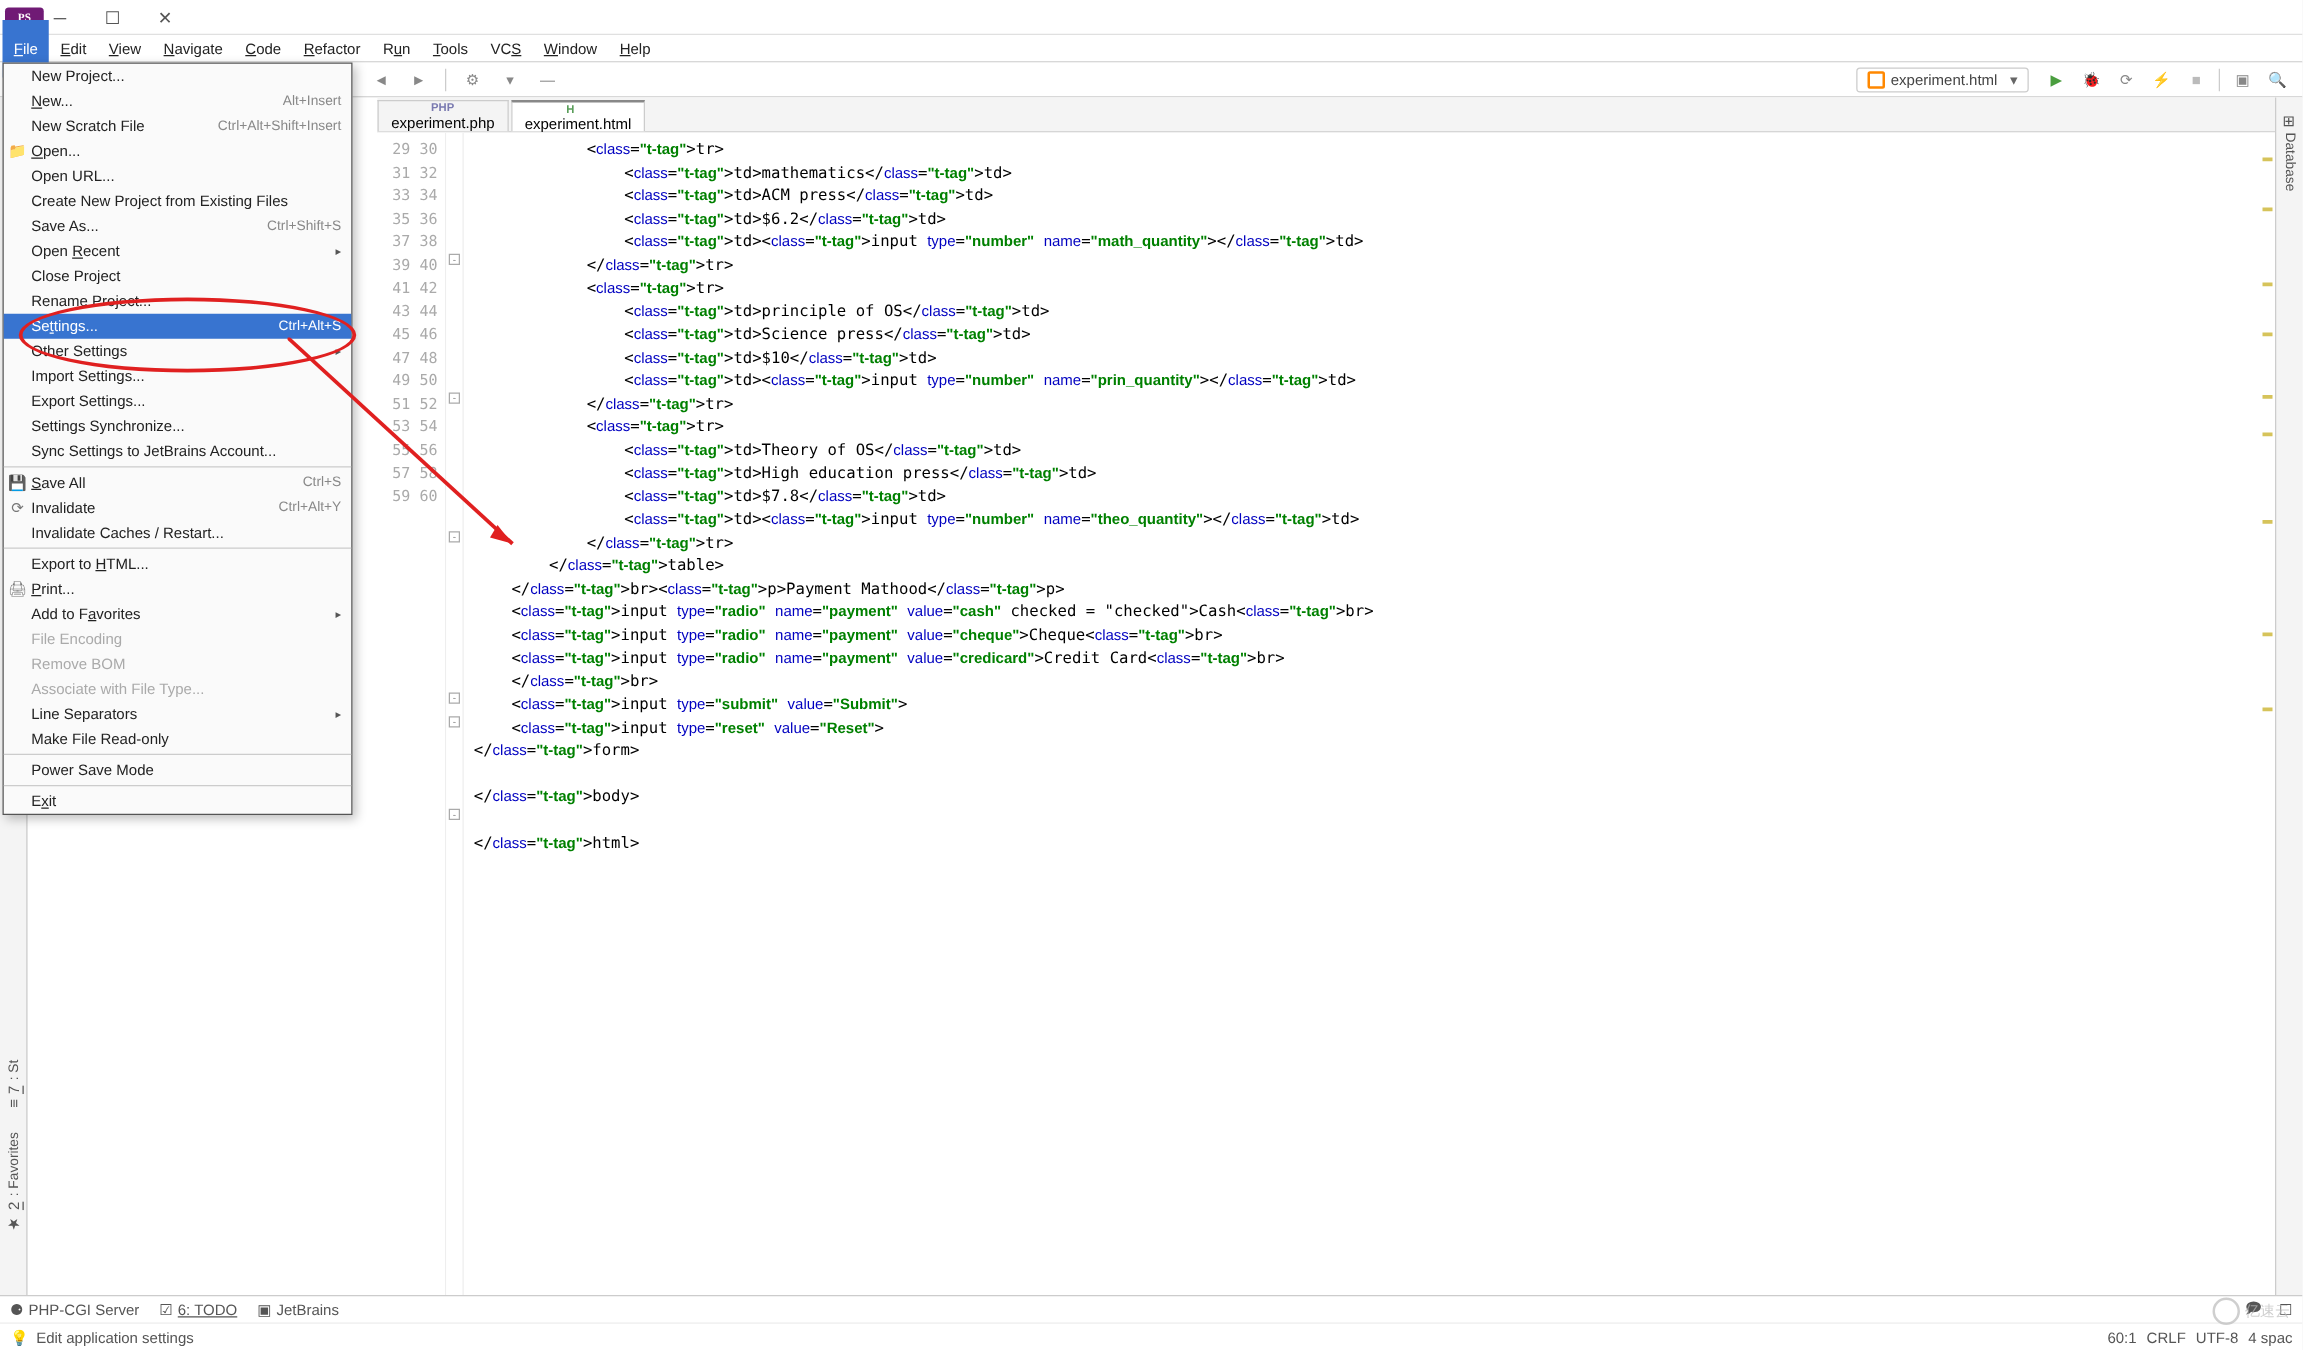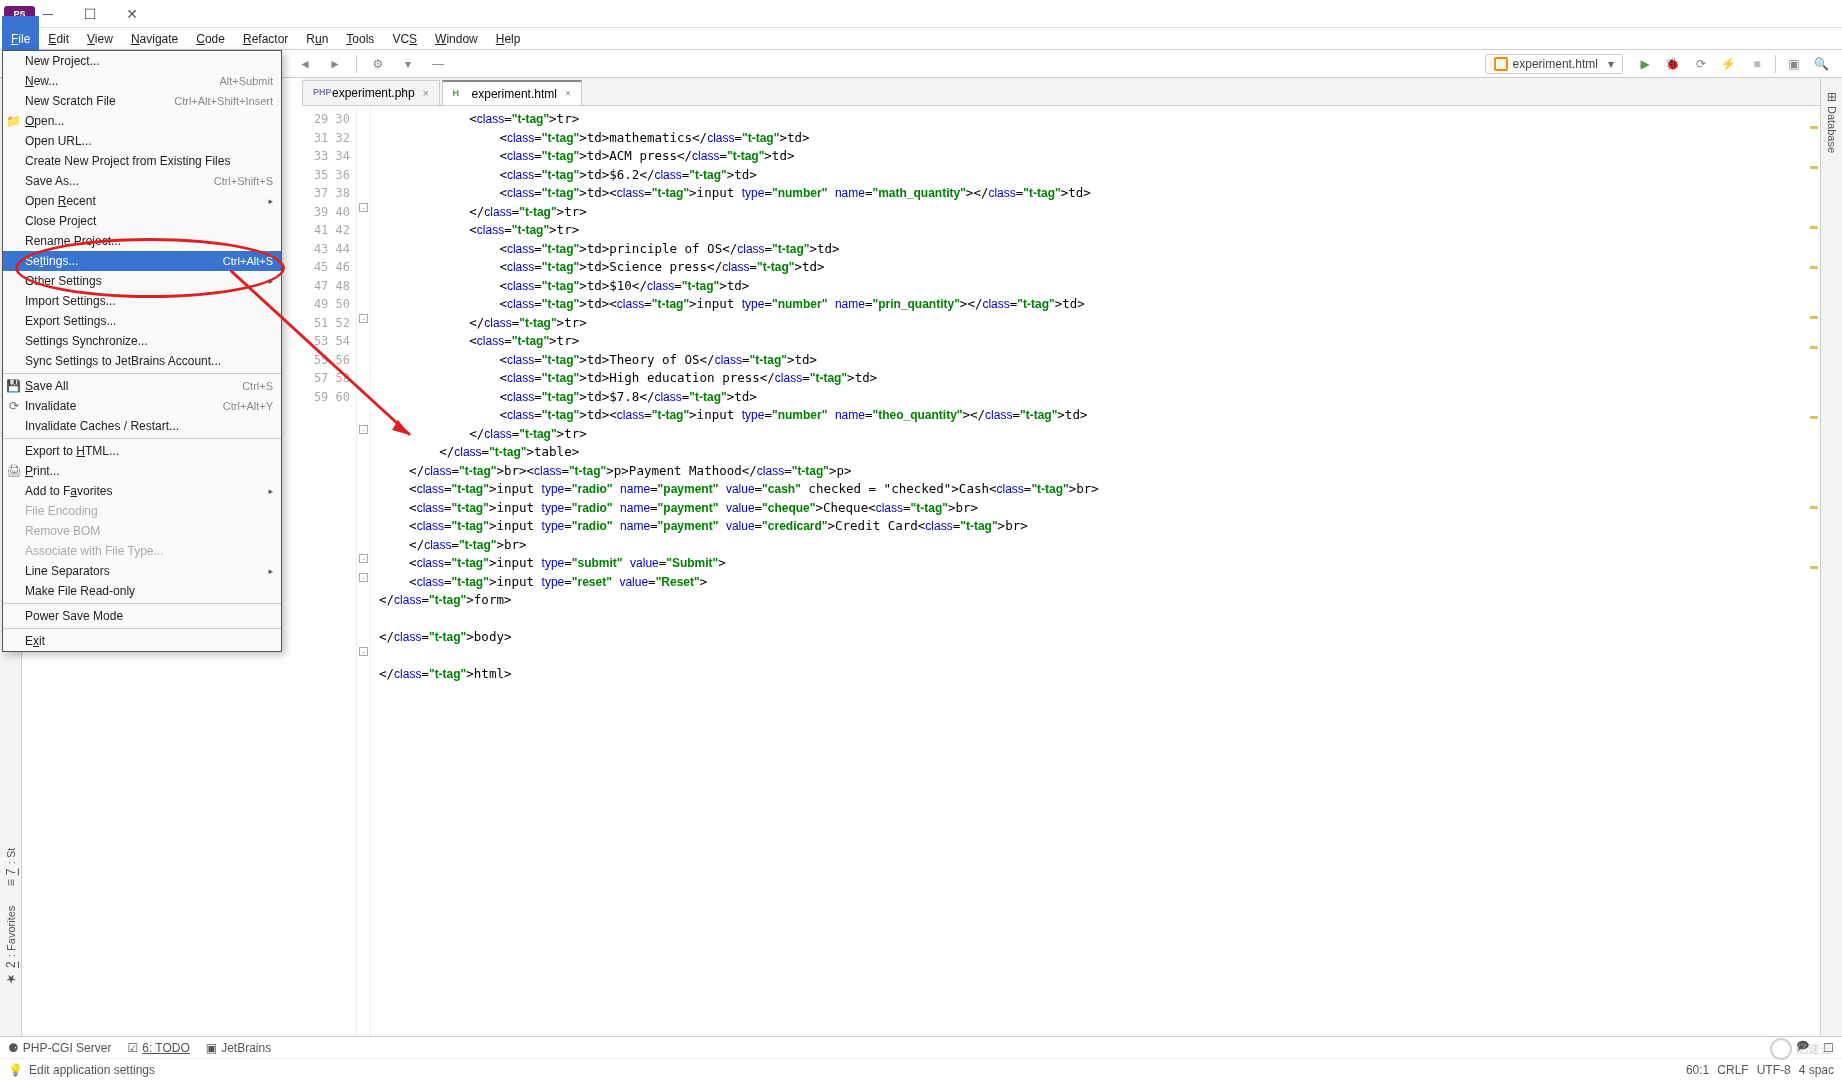--- a/index.html
+++ b/index.html
@@ -1,18 +1,18 @@
 <!DOCTYPE html>
 <html><head>
 <meta charset="utf-8">
 <style>
 *{box-sizing:border-box;margin:0;padding:0;font-family:"Segoe UI",Arial,sans-serif;font-size:12px;}
 body{width:1842px;height:1080px;background:#f0f0f0;overflow:hidden;position:relative;}
 .titlebar{height:28px;background:#fff;display:flex;align-items:center;padding:0 4px;border-bottom:1px solid #e0e0e0;}
-.titlebar .icon{width:31px;height:16px;background:#701a75;border-radius:3px;margin-right:6px;display:flex;align-items:center;justify-content:center;color:#fff;font-size:9px;font-weight:bold;}
+.titlebar .icon{width:31px;height:16px;background:#701a75;border-radius:3px;margin-right:6px;display:flex;align-items:center;justify-content:center;color:#fff;font-size:9px;font-weight:bold;font-family:Liberation Serif, serif;}
 .titlebar .title{flex:1;color:#333;}
 .titlebar .winbtns{display:flex;gap:28px;margin-right:10px;}
 .titlebar .winbtn{width:14px;height:14px;color:#555;cursor:pointer;display:flex;align-items:center;justify-content:center;font-size:14px;}
 .menubar{height:22px;background:#fff;display:flex;align-items:center;padding:0 2px;border-bottom:1px solid #ccc;}
 .menubar .mi{padding:16px 9px;color:#222;cursor:pointer;}
 .menubar .mi.active{background:#3874d0;color:#fff;}
 .menubar .mi u{text-decoration:underline;}
 .toolbar{height:28px;background:#fff;display:flex;align-items:center;border-bottom:1px solid #ccc;padding:0 6px;}
 .toolbar .tbtn{width:22px;height:22px;margin:0 2px;cursor:pointer;display:flex;align-items:center;justify-content:center;color:#888;}
 .toolbar .sep{width:1px;height:18px;background:#ccc;margin:0 4px;}
@@ -31,21 +31,21 @@
 .filemenu .fitem.dim{color:#aaa;}
 .filemenu .fitem .icn{position:absolute;left:4px;width:14px;height:14px;display:flex;align-items:center;justify-content:center;font-size:12px;color:#777;}
 .filemenu .fitem .sc{margin-left:auto;color:#888;font-size:11px;}
 .filemenu .fitem.sel{background:#3874d0;color:#fff;}
 .filemenu .fitem.sel .sc{color:#fff;}
 .filemenu .fitem .arr{margin-left:auto;font-size:9px;color:#555;}
 .filemenu .fdiv{height:1px;background:#ccc;margin:2px 0;}
 .filemenu .fitem u{text-decoration:underline;}
 .editor-area{flex:1;display:flex;flex-direction:column;margin-left:280px;}
 .tabs{height:28px;background:#f4f4f4;display:flex;align-items:flex-end;border-bottom:1px solid #ccc;}
-.tab{height:25px;padding:0 10px;display:flex;align-items:center;background:#f4f4f4;border:1px solid #ccc;border-bottom:none;margin-right:2px;cursor:pointer;font-size:12px;}
+.tab{height:25px;padding:0 10px;display:flex;align-items:center;background:#f4f4f4;border:1px solid #ccc;border-bottom:none;margin-right:2px;cursor:pointer;font-size:12px;flex-direction:column;}
 .tab.active{background:#fff;border-top:2px solid #888;}
 .tab .tic{width:14px;height:12px;margin-right:5px;font-size:9px;font-weight:bold;}
 .tab .tic.php{color:#7a7ab0;}
 .tab .tic.html{color:#5a9e5a;}
 .tab .x{margin-left:8px;color:#888;font-size:10px;}
 .tabbar-left{display:flex;align-items:center;padding:0 6px;gap:4px;}
 .tabbar-left .tbtn{color:#888;}
 .code{flex:1;display:flex;background:#fff;overflow:hidden;position:relative;}
 .gutter{width:55px;background:#fff;text-align:right;padding:4px 6px 0 0;color:#aaa;font-family:Consolas,monospace;font-size:12px;line-height:18.5px;border-right:1px solid #eee;}
 .fold-gutter{width:14px;background:#fff;border-right:1px solid #eee;position:relative;}
@@ -120,21 +120,21 @@
     <div class="ribtn" style="color:#555">🔍</div>
   </div>
 </div>
 
 <div class="filemenu" id="filemenu">
     <div class="fitem">
       <span>New Project...</span>
     </div>
     <div class="fitem">
       <span><u>N</u>ew...</span>
-      <span class="sc">Alt+Submit</span>
+      <span class="sc">Alt+Insert</span>
     </div>
     <div class="fitem">
       <span>New Scratch File</span>
       <span class="sc">Ctrl+Alt+Shift+Insert</span>
     </div>
     <div class="fitem">
       <span class="icn">📁</span>
       <span><u>O</u>pen...</span>
     </div>
     <div class="fitem">

